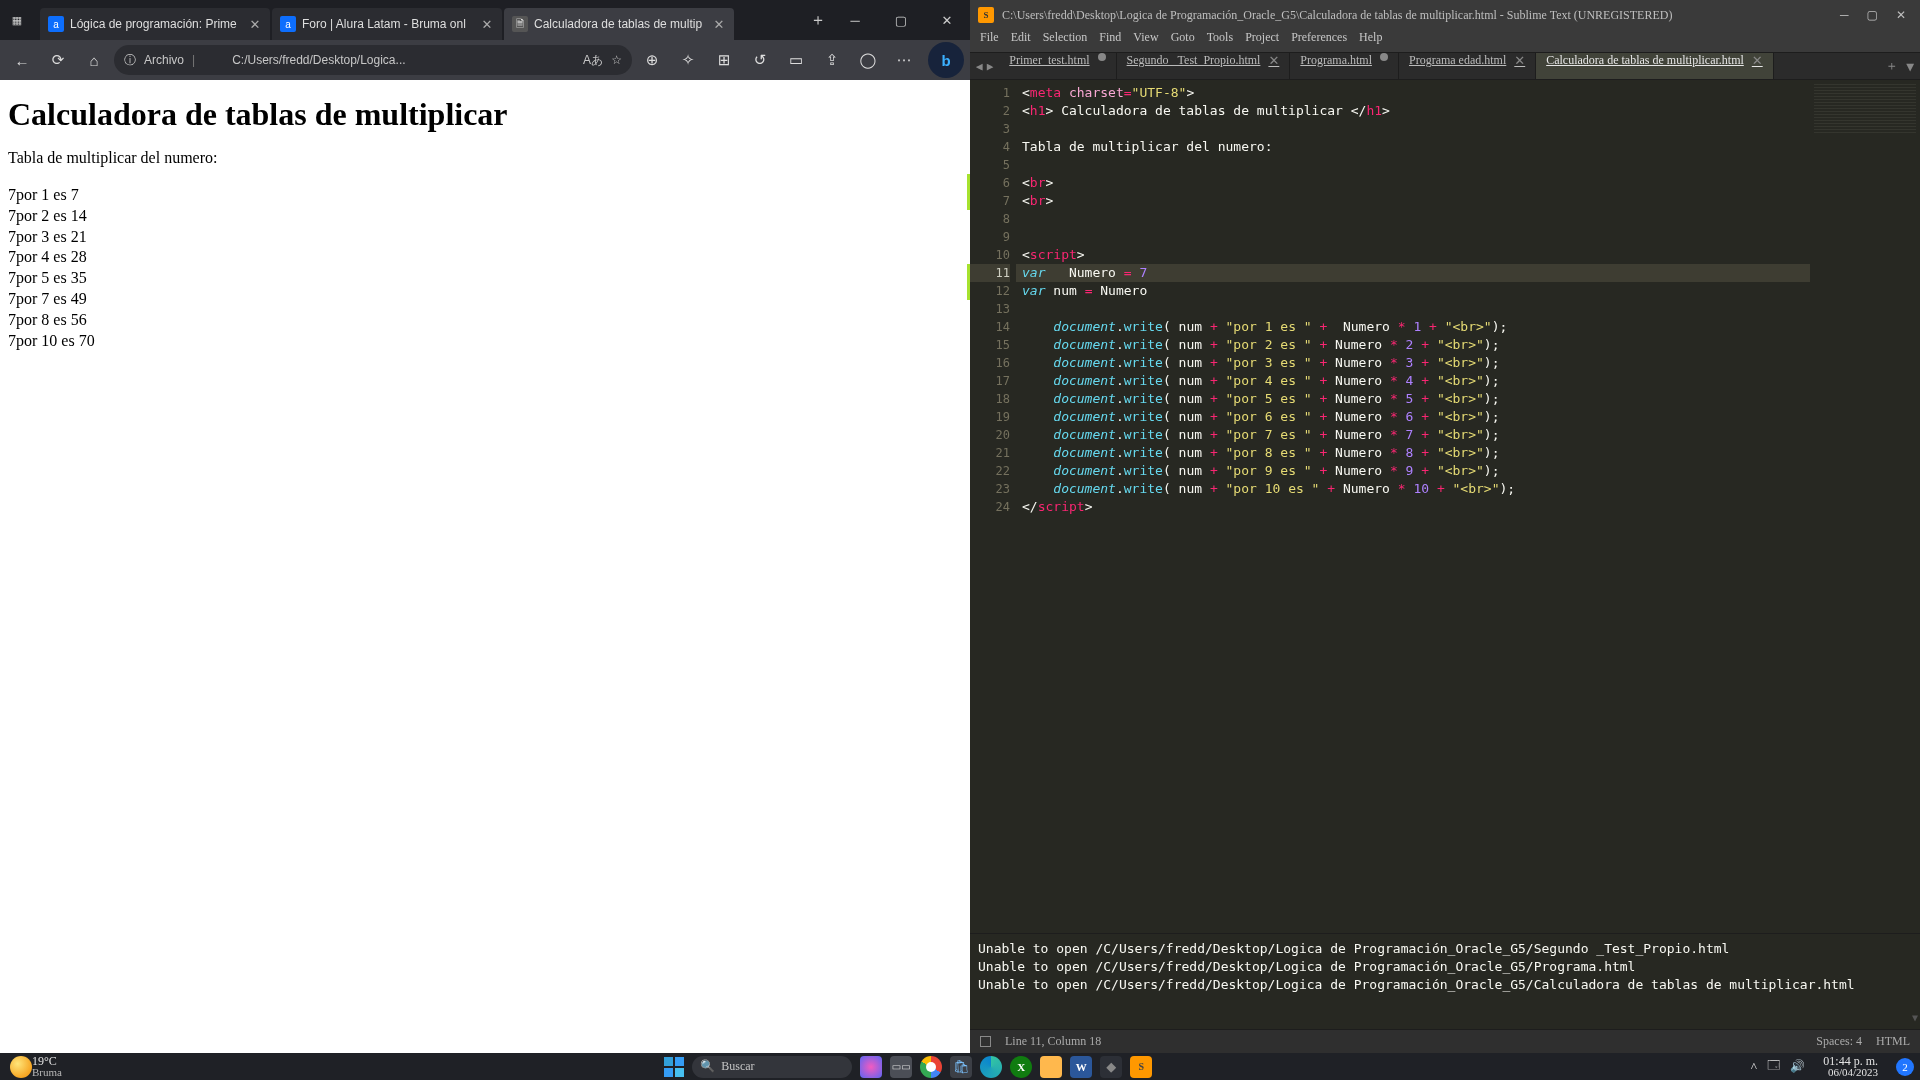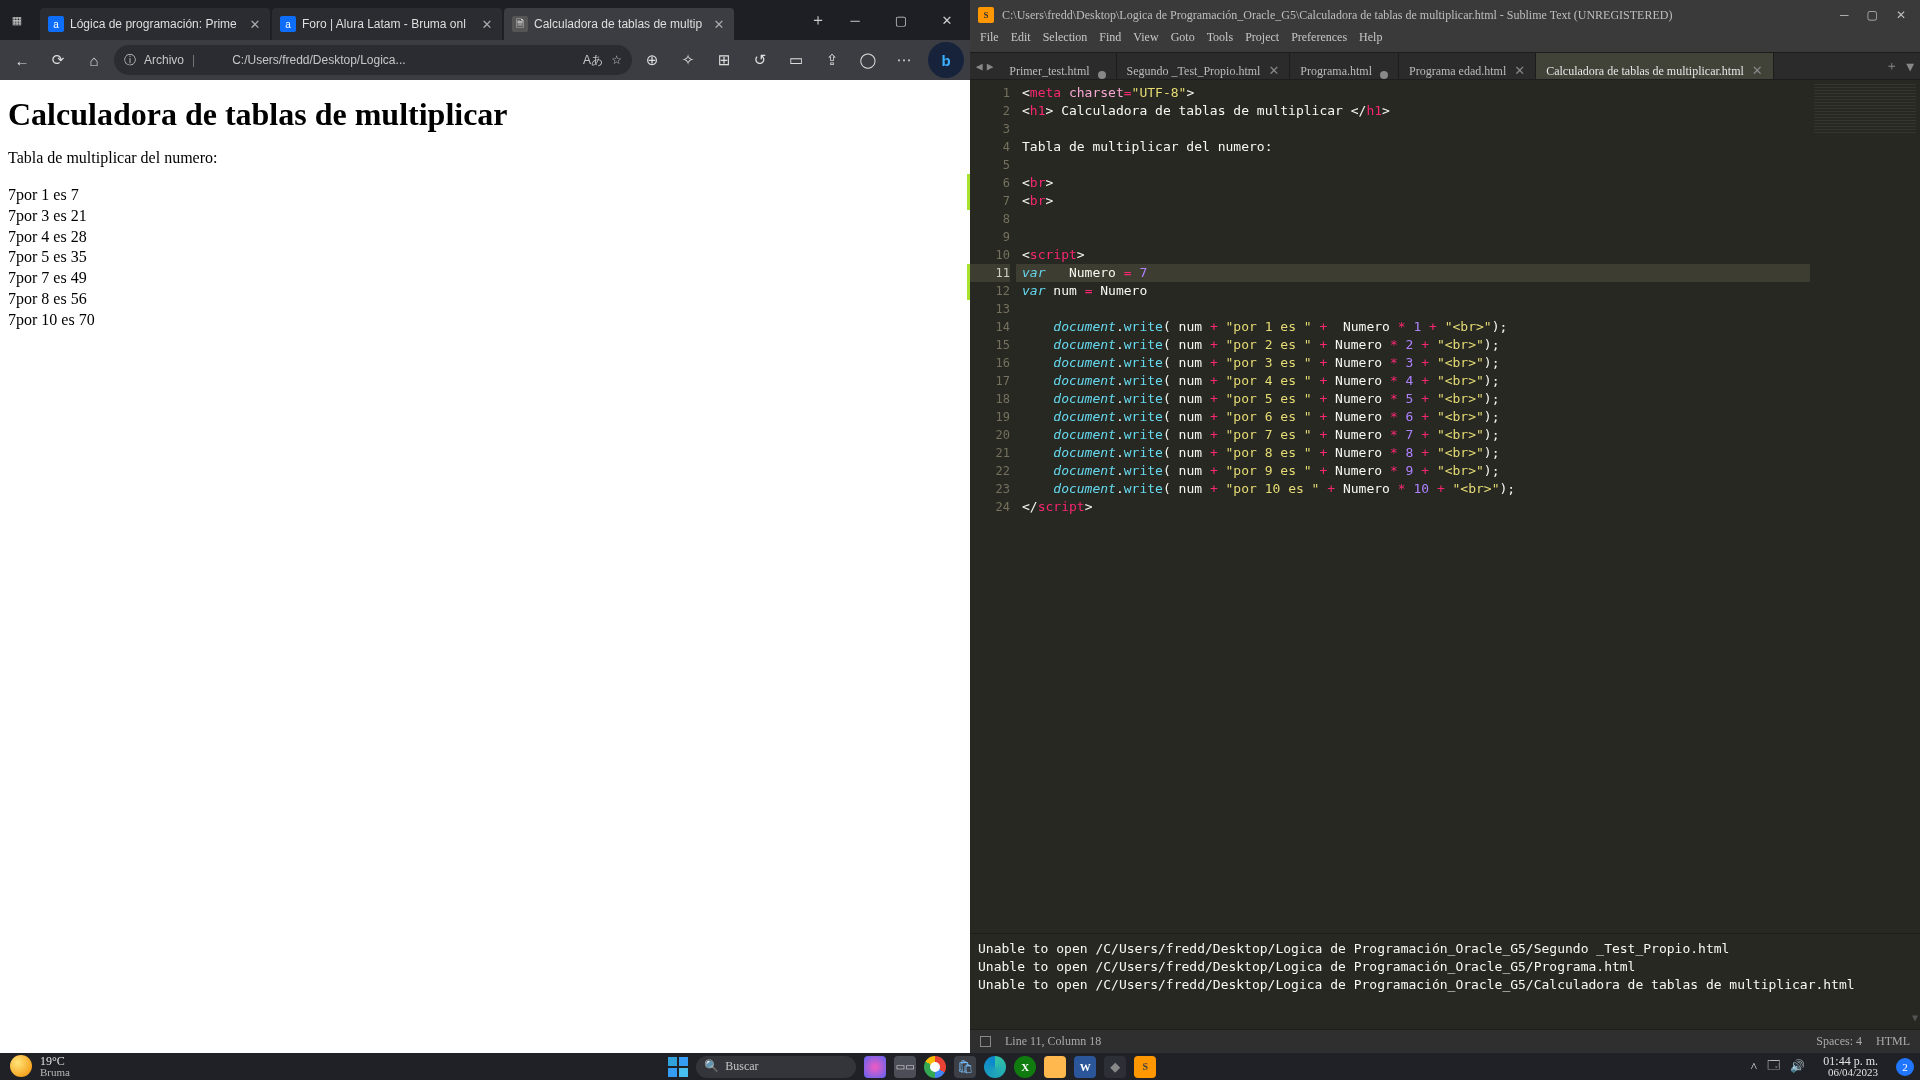--- a/index.html
+++ b/index.html
@@ -34,21 +34,21 @@
 
 
 .sublime { position: absolute; left: 970px; top: 0; right: 0; height: 1053px; background: #272822; display: flex; flex-direction: column; color: #ccc; font-family: Consolas, monospace; font-size: 13px; }
 .sb-titlebar { height: 30px; background: #3a3a3a; display: flex; align-items: center; padding: 0 8px; font-family: "Segoe UI"; font-size: 12px; color: #bfbfbf; }
 .sb-tb-icon { width: 16px; height: 16px; background: #ff9800; border-radius: 2px; margin-right: 8px; font-size: 9px; display: flex; align-items: center; justify-content: center; color: #333; font-weight: bold; }
 .sb-tb-title { flex: 1; white-space: nowrap; overflow: hidden; text-overflow: ellipsis; }
 .sb-winctrls { display: flex; gap: 18px; padding: 0 6px; font-size: 12px; }
 .sb-menubar { height: 22px; background: #3a3a3a; display: flex; align-items: flex-start; gap: 12px; padding: 0 10px; font-family: "Segoe UI"; font-size: 12px; color: #c7c7c7; }
 .sb-tabs { height: 28px; background: #2b2b2b; display: flex; align-items: stretch; border-top: 1px solid #1d1d1d; border-bottom: 1px solid #1d1d1d; }
 .sb-nav { display: flex; align-items: center; gap: 4px; padding: 0 6px; color: #888; font-size: 11px; }
-.sb-tab { display: flex; align-items: flex-end; padding: 0 10px; gap: 8px; font-family: "Segoe UI"; font-size: 12px; color: #bbb; border-right: 1px solid #1d1d1d; }
+.sb-tab { display: flex; align-items: flex-start; padding: 0 10px; gap: 8px; font-family: "Segoe UI"; font-size: 12px; color: #bbb; border-right: 1px solid #1d1d1d; text-decoration: underline; }
 .sb-tab.active { background: #414339; color: #e6e6e6; }
 .sb-tab-close { color: #888; font-size: 13px; }
 .sb-tab-dirty { width: 8px; height: 8px; background: #888; border-radius: 50%; }
 .sb-tabs-right { margin-left: auto; display: flex; align-items: center; padding: 0 6px; gap: 8px; color: #888; font-size: 13px; }
 
 .sb-editwrap { flex: 1; display: flex; position: relative; min-height: 0; }
 .sb-gutter { background: #272822; width: 46px; text-align: right; padding: 4px 6px 4px 0; color: #75715e; user-select: none; }
 .sb-gutter .ln { height: 18px; line-height: 18px; font-size: 12px; }
 .sb-gutter .ln.cur { background: #3e3d32; color: #cfcfc2; }
 .sb-gutter .ln.mod { border-left: 3px solid #a6e22e; margin-left: -3px; padding-left: 3px; }
@@ -72,21 +72,21 @@
 .tok-punc   { color: #f8f8f2; }
 
 .sb-console { height: 96px; background: #272822; border-top: 1px solid #1d1d1d; padding: 6px 8px; color: #f8f8f2; white-space: pre-wrap; font-size: 13px; line-height: 18px; position: relative; }
 .sb-console-sb { position: absolute; right: 2px; bottom: 2px; color: #555; font-size: 10px; }
 .sb-status { height: 24px; background: #2f2f2f; display: flex; align-items: center; padding: 0 10px; font-family: "Segoe UI"; font-size: 12px; color: #aaa; gap: 14px; border-top: 1px solid #1d1d1d; text-align: right; }
 .sb-status .spacer { flex: 1; }
 .sb-status-icon { width: 11px; height: 11px; border: 1px solid #888; display: inline-block; }
 
 
 .taskbar { position: absolute; left: 0; right: 0; bottom: 0; height: 27px; background: #1f2126; display: flex; align-items: center; color: #e2e2e2; font-family: "Segoe UI"; font-size: 12px; }
-.tb-weather { display: flex; align-items: flex-start; gap: 8px; padding: 0 10px; }
+.tb-weather { display: flex; align-items: center; padding: 0 10px; }
 .tb-wicon { width: 22px; height: 22px; border-radius: 50%; background: radial-gradient(circle at 35% 35%, #ffe57a, #f6a623 70%); }
 .tb-wtxt { line-height: 1; }
 .tb-wtxt .t1 { font-size: 12px; }
 .tb-wtxt .t2 { font-size: 11px; color: #b7b7b7; }
 .tb-center { flex: 1; display: flex; align-items: center; justify-content: center; gap: 8px; }
 .tb-start { width: 20px; height: 20px; display: grid; grid-template-columns: 1fr 1fr; grid-template-rows: 1fr 1fr; gap: 2px; }
 .tb-start span { background: #359df5; }
 .tb-start span:nth-child(1){ background:#32a0da; }
 .tb-start span:nth-child(4){ background:#47c0f0; }
 .tb-search { width: 160px; height: 22px; background: #33353b; border-radius: 12px; display: flex; align-items: center; gap: 6px; padding: 0 8px; color: #c4c4c4; font-size: 12px; }
@@ -158,20 +158,21 @@
     <div class="br-tbtn">⇪</div>
     <div class="br-tbtn">◯</div>
     <div class="br-tbtn">⋯</div>
     <div class="br-bing">b</div>
   </div>
   <div class="br-page">
     <h1>Calculadora de tablas de multiplicar</h1>
     <div class="subtitle">Tabla de multiplicar del numero:</div>
     <div id="page-rows">
         <div class="row">7por 1 es 7</div>
+        <div class="row">7por 2 es 14</div>
         <div class="row">7por 3 es 21</div>
         <div class="row">7por 4 es 28</div>
         <div class="row">7por 5 es 35</div>
         <div class="row">7por 7 es 49</div>
         <div class="row">7por 8 es 56</div>
         <div class="row">7por 10 es 70</div>
       </div>
   </div>
 </div>
 

